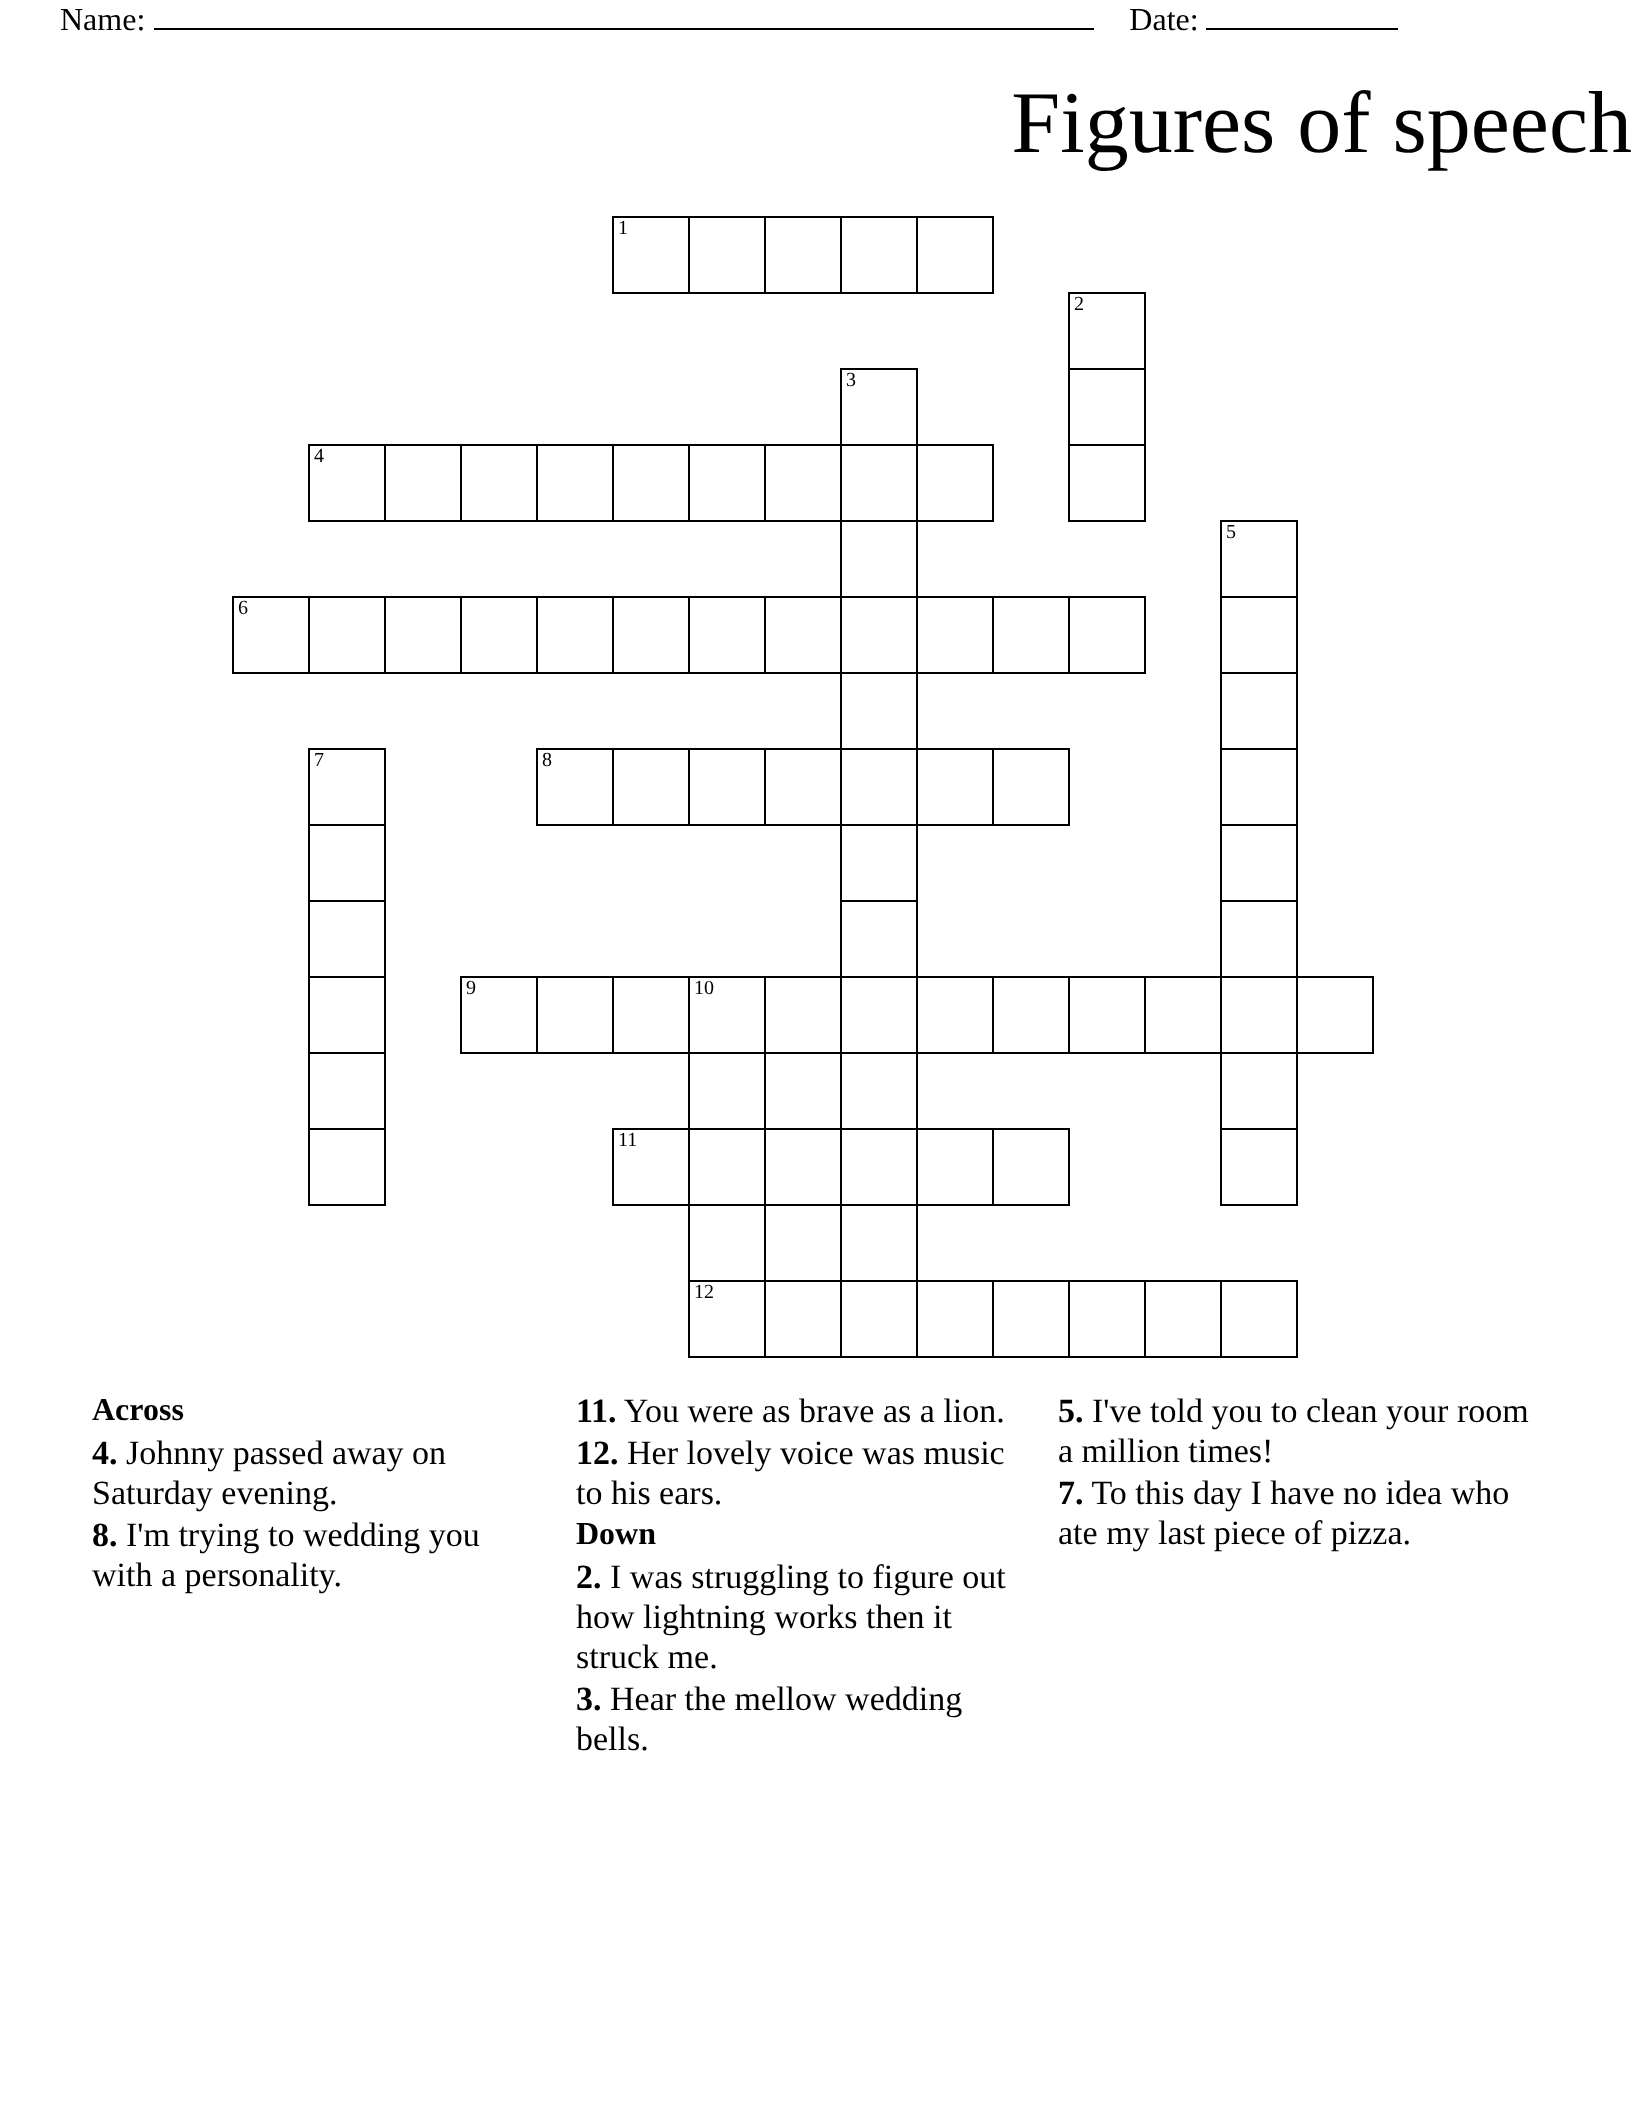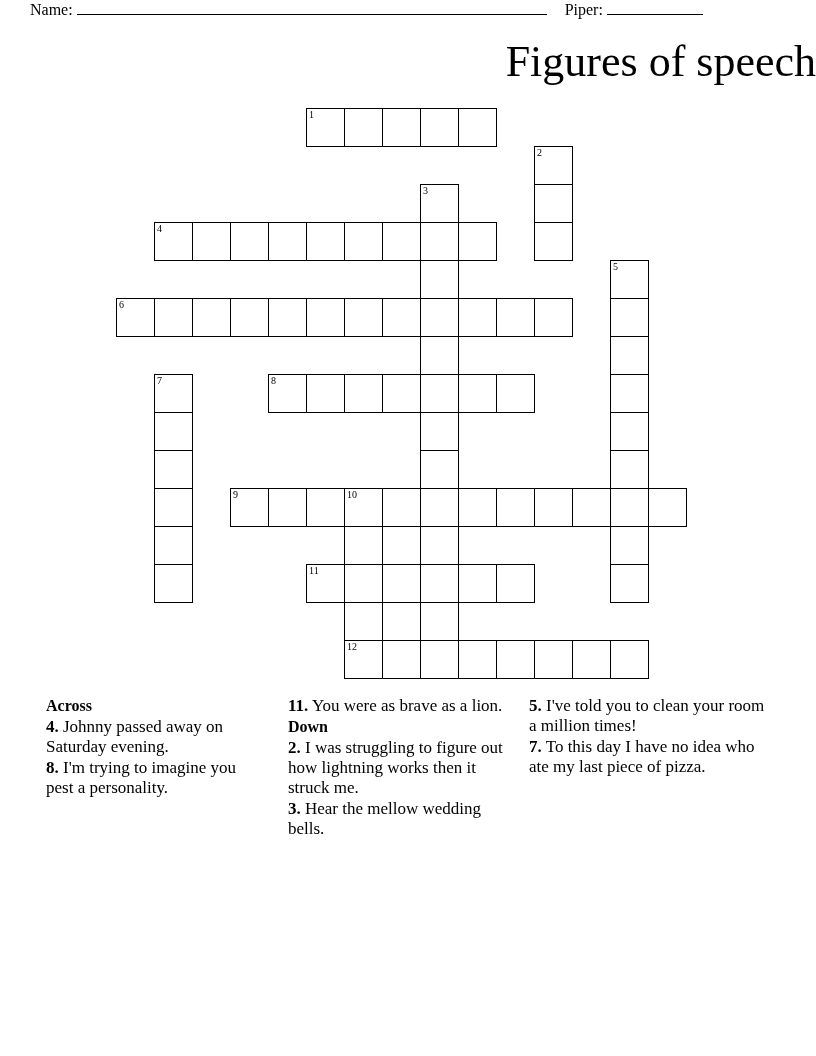--- a/index.html
+++ b/index.html
@@ -114,21 +114,21 @@
   }
 </style>
 </head>
 <body>
 
 <div class="page">
 
   <div class="header-line">
     <span class="label">Name:</span>
     <span class="rule rule-name"></span>
-    <span class="label date-label">Piper:</span>
+    <span class="label date-label">Date:</span>
     <span class="rule rule-date"></span>
   </div>
 
   <div class="title">Figures of speech</div>
 
   <div id="grid">
       <div class="cell" style="left: 306px; top: 0px;">
         <span class="num">1</span>
       </div>
       <div class="cell" style="left: 344px; top: 0px;"></div>
@@ -238,27 +238,28 @@
       <div class="cell" style="left: 572px; top: 532px;"></div>
       <div class="cell" style="left: 610px; top: 532px;"></div>
     </div>
 
   <div id="clues">
 
     <div class="clue-col col1">
       <div class="clue-heading">Across</div>
       <div id="col1-list">
           <div class="clue"><span class="n">4.</span><span> Johnny passed away on Saturday evening.</span></div>
-          <div class="clue"><span class="n">8.</span><span> I'm trying to imagine you pest a personality.</span></div>
+          <div class="clue"><span class="n">8.</span><span> I'm trying to wedding you with a personality.</span></div>
         </div>
     </div>
 
     <div class="clue-col col2">
       <div id="col2-list">
           <div class="clue"><span class="n">11.</span><span> You were as brave as a lion.</span></div>
+          <div class="clue"><span class="n">12.</span><span> Her lovely voice was music to his ears.</span></div>
         </div>
       <div class="clue-heading">Down</div>
       <div id="col2-down-list">
           <div class="clue"><span class="n">2.</span><span> I was struggling to figure out how lightning works then it struck me.</span></div>
           <div class="clue"><span class="n">3.</span><span> Hear the mellow wedding bells.</span></div>
         </div>
     </div>
 
     <div class="clue-col col3">
       <div id="col3-list">

